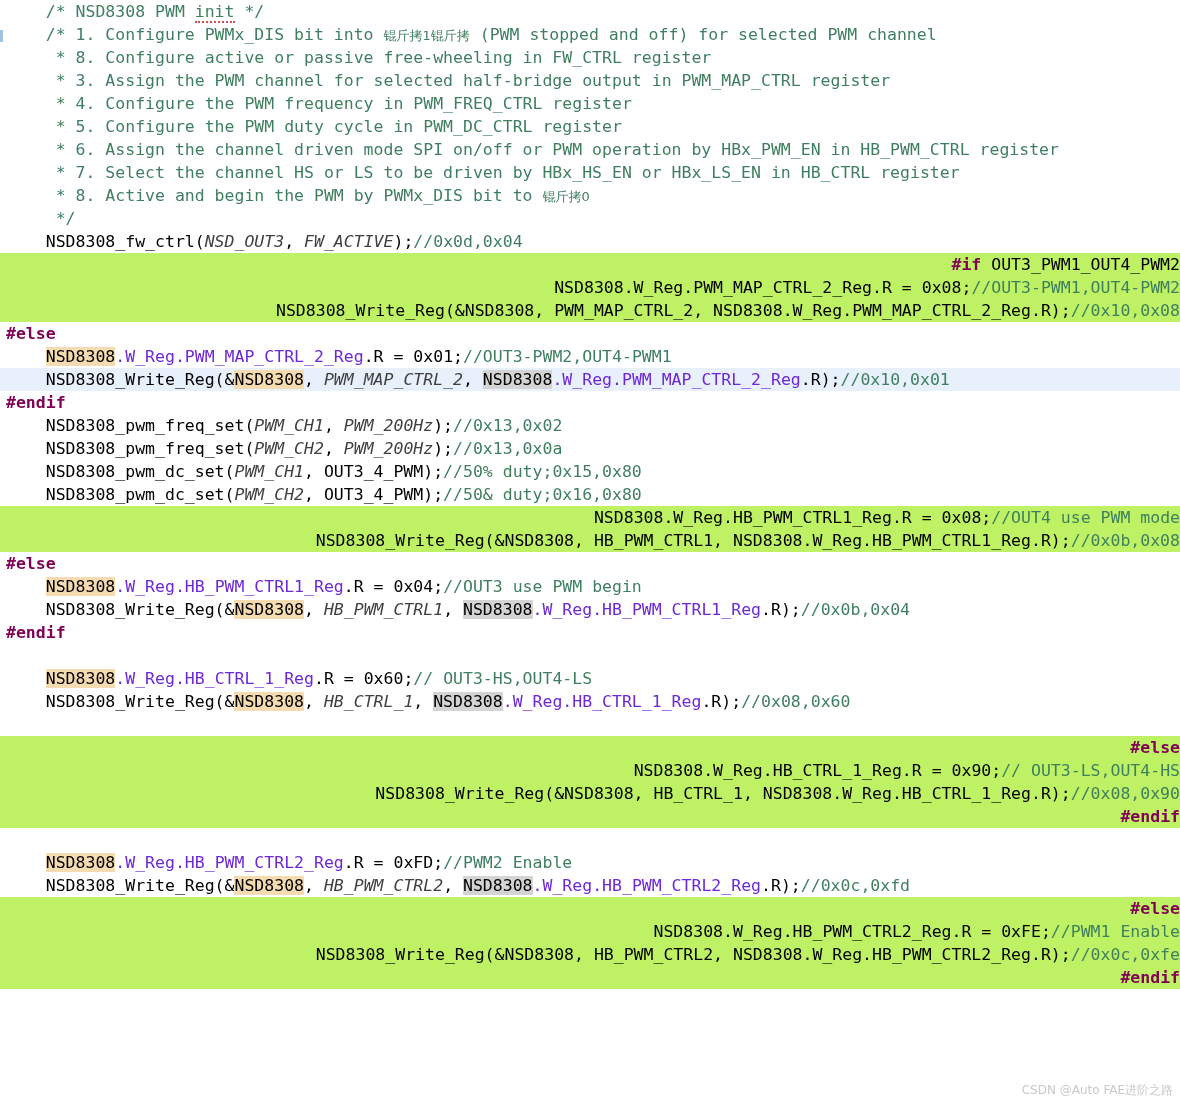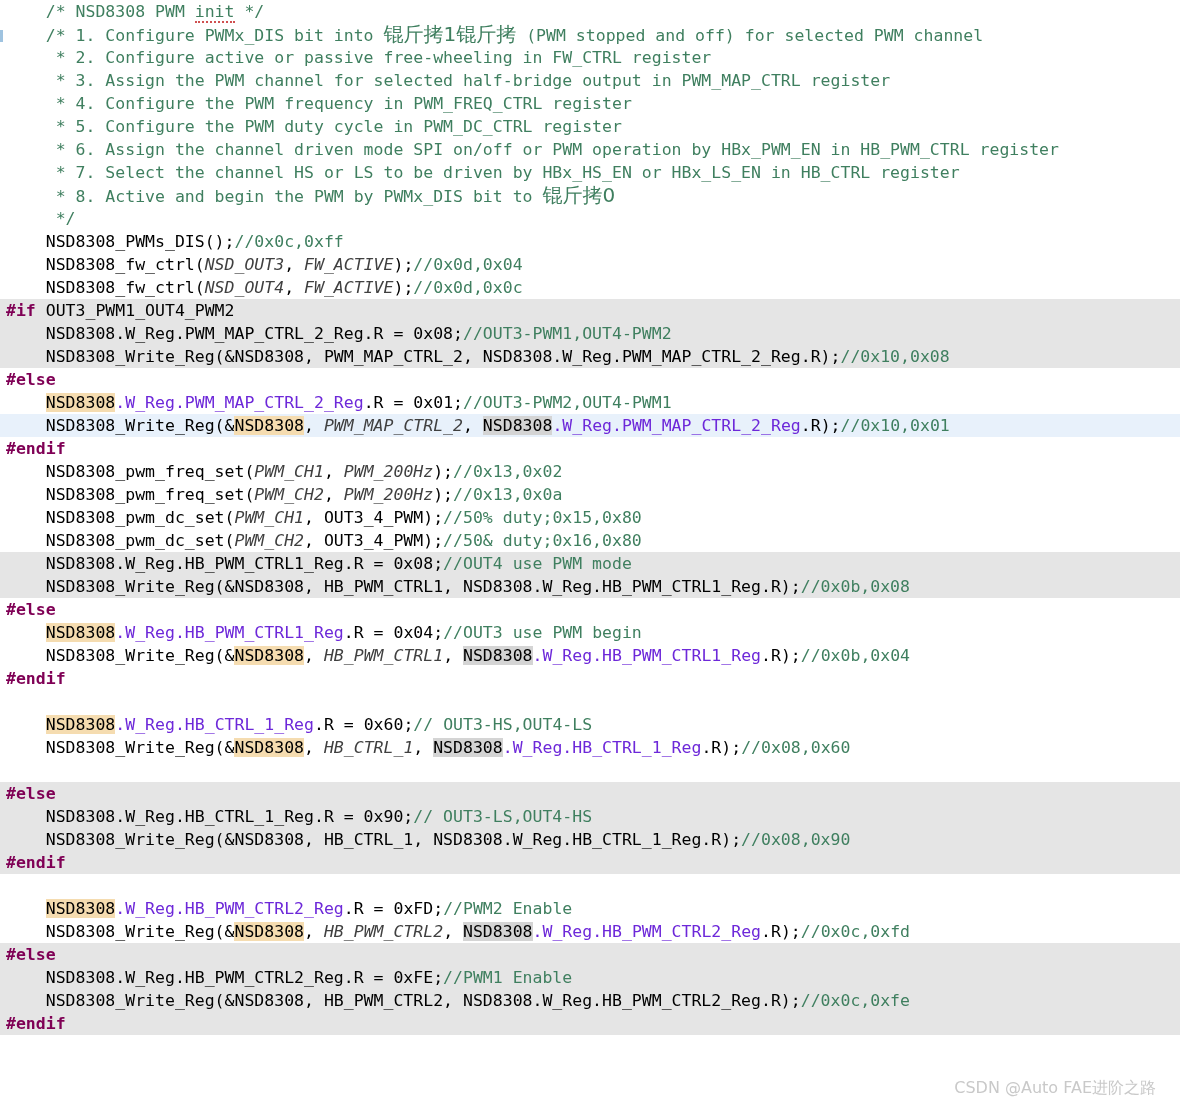--- a/index.html
+++ b/index.html
@@ -43,88 +43,86 @@
     height: 23px;
     line-height: 23px;
     font-size: 16.5px;
     white-space: pre;
     color: #000000;
     padding-left: 6px;
     box-sizing: border-box;
   }
 
   
-  .line.inactive { background: #e5e5e5; }
+  .line.inactive { background: #bef264; text-align: right; }
   
   .line.curline  { background: #e8f1fb; }
 
   
   .cmt    { color: #3f7f5f; }           
   .pp     { color: #7f0055; font-weight: bold; }  
   .macro  { color: #404040; font-style: italic; } 
   .fld    { color: #6d28d9; }           
   .plain  { color: #000000; }
-  .mojibake { color: #3f7f5f; font-family: "DejaVu Sans", sans-serif; font-size: 20px; }
+  .mojibake { color: #3f7f5f; font-family: "DejaVu Sans", sans-serif; font-size: 13px; }
 
   
   .occ-w  { background: #f5dcb0; }
   
   .occ-r  { background: #d4d4d4; }
 
   
   .spell {
     border-bottom: 2px dotted #d05050;
     padding-bottom: 0px;
   }
 
   .watermark {
     position: absolute;
-    right: 24px;
+    right: 7px;
     bottom: 6px;
     font-family: "DejaVu Sans", "Liberation Sans", sans-serif;
-    font-size: 16px;
+    font-size: 12px;
     color: #c9c9c9;
     white-space: pre;
     pointer-events: none;
   }
 </style>
 </head>
 <body>
 
 <div id="editor">
 
   <div class="gutter-mark"></div>
 
   <div class="code-area">
 
     <div class="line"><span class="cmt">    /* NSD8308 PWM <span class="spell">init</span> */</span></div>
 
     <div class="line"><span class="cmt">    /* 1. Configure PWMx_DIS bit into </span><span class="mojibake">锟斤拷1锟斤拷</span><span class="cmt"> (PWM stopped and off) for selected PWM channel</span></div>
 
-    <div class="line"><span class="cmt">     * 2. Configure active or passive free-wheeling in FW_CTRL register</span></div>
+    <div class="line"><span class="cmt">     * 8. Configure active or passive free-wheeling in FW_CTRL register</span></div>
 
     <div class="line"><span class="cmt">     * 3. Assign the PWM channel for selected half-bridge output in PWM_MAP_CTRL register</span></div>
 
     <div class="line"><span class="cmt">     * 4. Configure the PWM frequency in PWM_FREQ_CTRL register</span></div>
 
     <div class="line"><span class="cmt">     * 5. Configure the PWM duty cycle in PWM_DC_CTRL register</span></div>
 
     <div class="line"><span class="cmt">     * 6. Assign the channel driven mode SPI on/off or PWM operation by HBx_PWM_EN in HB_PWM_CTRL register</span></div>
 
     <div class="line"><span class="cmt">     * 7. Select the channel HS or LS to be driven by HBx_HS_EN or HBx_LS_EN in HB_CTRL register</span></div>
 
     <div class="line"><span class="cmt">     * 8. Active and begin the PWM by PWMx_DIS bit to </span><span class="mojibake">锟斤拷0</span></div>
 
     <div class="line"><span class="cmt">     */</span></div>
 
-    <div class="line"><span class="plain">    NSD8308_PWMs_DIS();</span><span class="cmt">//0x0c,0xff</span></div>
 
     <div class="line"><span class="plain">    NSD8308_fw_ctrl(</span><span class="macro">NSD_OUT3</span><span class="plain">, </span><span class="macro">FW_ACTIVE</span><span class="plain">);</span><span class="cmt">//0x0d,0x04</span></div>
 
-    <div class="line"><span class="plain">    NSD8308_fw_ctrl(</span><span class="macro">NSD_OUT4</span><span class="plain">, </span><span class="macro">FW_ACTIVE</span><span class="plain">);</span><span class="cmt">//0x0d,0x0c</span></div>
 
     <div class="line inactive"><span class="pp">#if</span><span class="plain"> OUT3_PWM1_OUT4_PWM2</span></div>
 
     <div class="line inactive"><span class="plain">    NSD8308.W_Reg.PWM_MAP_CTRL_2_Reg.R = 0x08;</span><span class="cmt">//OUT3-PWM1,OUT4-PWM2</span></div>
 
     <div class="line inactive"><span class="plain">    NSD8308_Write_Reg(&amp;NSD8308, PWM_MAP_CTRL_2, NSD8308.W_Reg.PWM_MAP_CTRL_2_Reg.R);</span><span class="cmt">//0x10,0x08</span></div>
 
     <div class="line"><span class="pp">#else</span></div>
 
     <div class="line"><span class="plain">    </span><span class="plain occ-w">NSD8308</span><span class="fld">.W_Reg.PWM_MAP_CTRL_2_Reg</span><span class="plain">.R = 0x01;</span><span class="cmt">//OUT3-PWM2,OUT4-PWM1</span></div>

